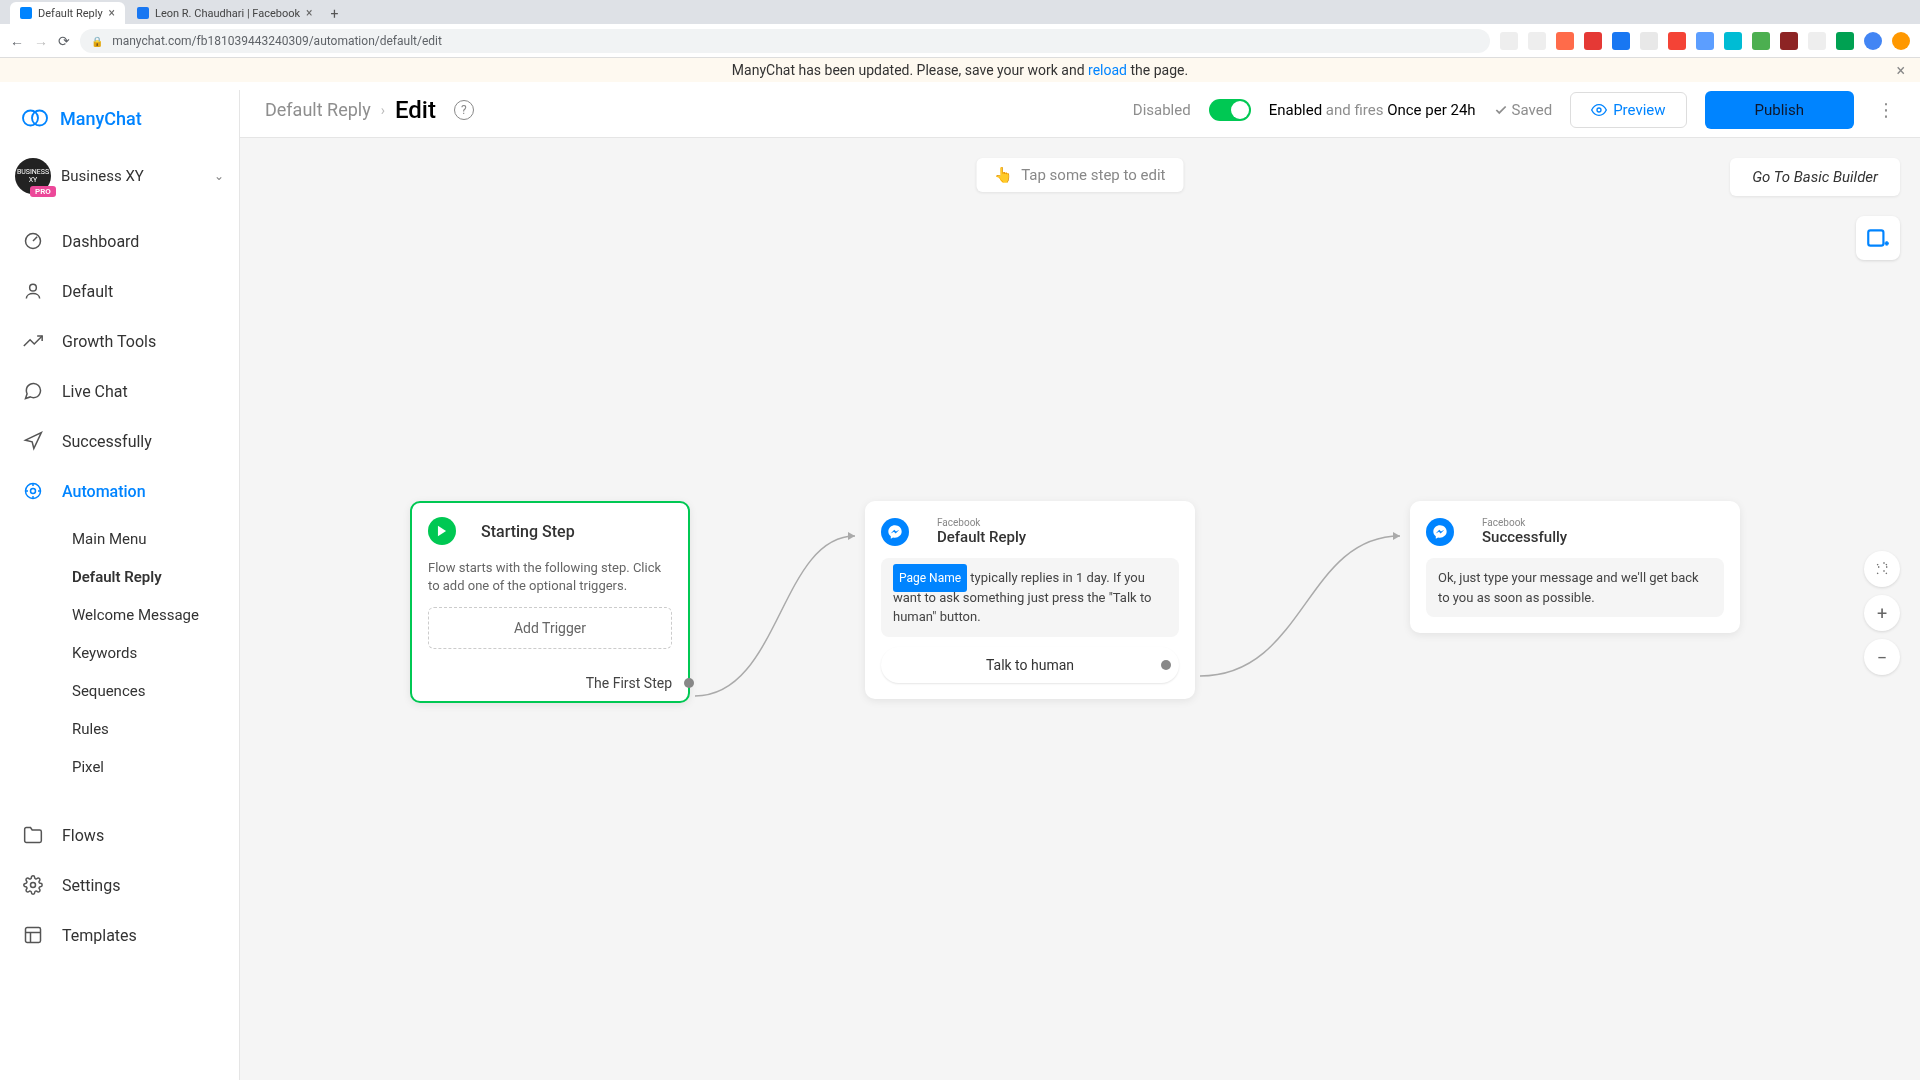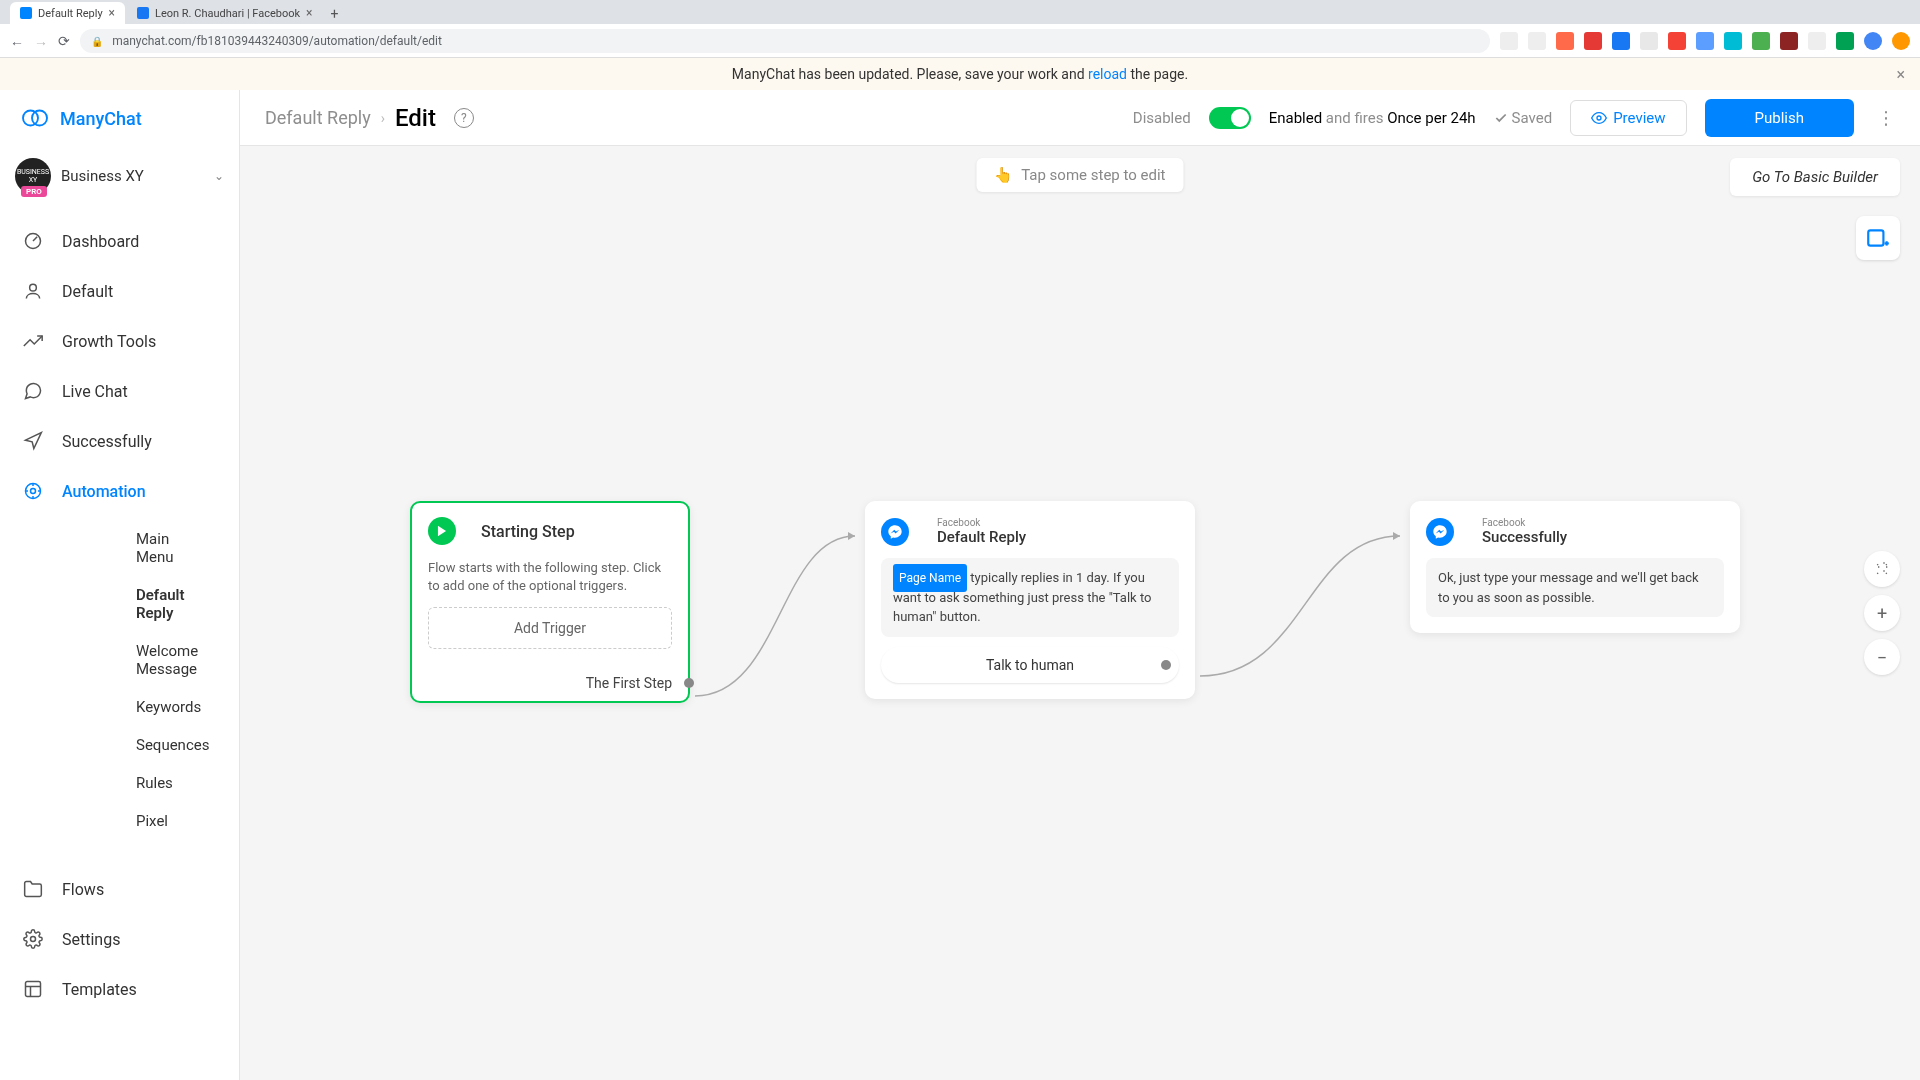--- a/index.html
+++ b/index.html
@@ -15,59 +15,59 @@
 .tab-new { width: 20px; height: 20px; display: flex; align-items: center; justify-content: center; color: #555; font-size: 14px; cursor: pointer; }
 .nav-bar { height: 34px; display: flex; align-items: center; padding: 0 10px; gap: 10px; }
 .nav-arrow { color: #5f6368; font-size: 14px; cursor: pointer; }
 .nav-arrow.disabled { color: #bbb; }
 .url-bar { flex: 1; height: 24px; background: #f1f3f4; border-radius: 12px; display: flex; align-items: center; padding: 0 12px; font-size: 12px; color: #5f6368; gap: 8px; }
 .url-lock { font-size: 10px; }
 .ext-icons { display: flex; gap: 10px; }
 .ext-icon { width: 18px; height: 18px; border-radius: 3px; display: flex; align-items: center; justify-content: center; font-size: 10px; }
 
 
-.banner { height: 32px; background: #fef9f0; display: flex; align-items: center; justify-content: center; font-size: 14px; color: #333; position: relative; }
+.banner { height: 24px; background: #fef9f0; display: flex; align-items: center; justify-content: center; font-size: 14px; color: #333; position: relative; }
 .banner a { color: #0084ff; text-decoration: none; }
 .banner-close { position: absolute; right: 15px; color: #888; cursor: pointer; font-size: 16px; }
 
 
 .header { height: 56px; background: #fff; border-bottom: 1px solid #e5e5e5; display: flex; align-items: center; padding: 0 20px; }
 .breadcrumb { display: flex; align-items: center; gap: 10px; margin-left: 245px; }
 .breadcrumb-item { color: #8e8e8e; font-size: 18px; }
 .breadcrumb-sep { color: #bbb; font-size: 14px; }
 .breadcrumb-edit { color: #000; font-size: 24px; font-weight: 500; }
 .help-icon { width: 20px; height: 20px; border: 1.5px solid #888; border-radius: 50%; display: flex; align-items: center; justify-content: center; font-size: 12px; color: #888; margin-left: 8px; cursor: pointer; }
 .header-right { margin-left: auto; display: flex; align-items: center; gap: 18px; }
 .disabled-text { color: #8e8e8e; font-size: 15px; }
 .toggle { width: 42px; height: 22px; background: #00c853; border-radius: 11px; position: relative; cursor: pointer; }
 .toggle-knob { width: 18px; height: 18px; background: #fff; border-radius: 50%; position: absolute; top: 2px; right: 2px; }
 .enabled-text { color: #000; font-size: 15px; }
 .enabled-text span.grey { color: #8e8e8e; }
 .saved { color: #8e8e8e; font-size: 15px; display: flex; align-items: center; gap: 4px; }
 .preview-btn { padding: 8px 20px; border: 1px solid #ddd; border-radius: 6px; background: #fff; color: #0084ff; font-size: 15px; display: flex; align-items: center; gap: 6px; cursor: pointer; }
-.publish-btn { padding: 10px 50px; background: #0084ff; color: #ffffff; border-radius: 6px; font-size: 15px; cursor: pointer; border: none; }
+.publish-btn { padding: 10px 50px; background: #0084ff; color: #0f172a; border-radius: 6px; font-size: 15px; cursor: pointer; border: none; }
 .more-btn { font-size: 18px; color: #888; cursor: pointer; padding: 0 5px; }
 
 
 .sidebar { position: absolute; left: 0; top: 90px; bottom: 0; width: 240px; background: #fff; border-right: 1px solid #e5e5e5; display: flex; flex-direction: column; }
 .logo-row { height: 56px; display: flex; align-items: center; gap: 10px; padding: 0 20px; }
 .logo-icon { width: 30px; height: 30px; }
 .logo-text { color: #0084ff; font-size: 18px; font-weight: 500; }
 .account-row { padding: 12px 15px; display: flex; align-items: center; gap: 10px; cursor: pointer; }
 .account-avatar { width: 36px; height: 36px; background: #222; border-radius: 50%; position: relative; display: flex; align-items: center; justify-content: center; color: #fff; font-size: 7px; text-align: center; }
-.pro-badge { position: absolute; bottom: -3px; left: 6px; background: #ec4899; color: #fff; font-size: 8px; padding: 1px 5px; border-radius: 3px; font-weight: 600; }
+.pro-badge { position: absolute; bottom: -3px; left: 15px; background: #ec4899; color: #fff; font-size: 8px; padding: 1px 5px; border-radius: 3px; font-weight: 600; }
 .account-name { color: #333; font-size: 15px; flex: 1; }
 .account-chevron { color: #888; font-size: 12px; }
 .nav { flex: 1; padding-top: 10px; }
 .nav-item { display: flex; align-items: center; gap: 18px; padding: 14px 22px; color: #333; font-size: 16px; cursor: pointer; }
 .nav-item.active { color: #0084ff; font-weight: 500; }
 .nav-icon { width: 22px; height: 22px; display: flex; align-items: center; justify-content: center; }
 .nav-item .nav-icon svg { stroke: #555; }
 .nav-item.active .nav-icon svg { stroke: #0084ff; }
-.sub-nav { padding: 4px 16px; margin-left: 48px; }
+.sub-nav { padding: 4px 0; }
 .sub-item { padding: 10px 22px 10px 72px; color: #333; font-size: 15px; cursor: pointer; }
 .sub-item.active { font-weight: 600; }
 
 
 .canvas { position: absolute; left: 240px; right: 0; top: 146px; bottom: 0; background: #f5f5f5; overflow: hidden; }
 .tap-hint { position: absolute; top: 12px; left: 50%; transform: translateX(-50%); background: #fff; padding: 8px 18px; border-radius: 6px; color: #888; font-size: 15px; box-shadow: 0 1px 3px rgba(0,0,0,0.08); display: flex; align-items: center; gap: 8px; }
 .basic-builder { position: absolute; top: 12px; right: 20px; background: #fff; padding: 10px 22px; border-radius: 6px; color: #333; font-size: 15px; box-shadow: 0 1px 3px rgba(0,0,0,0.08); cursor: pointer; font-style: italic; }
 .add-panel-icon { position: absolute; top: 70px; right: 20px; width: 44px; height: 44px; background: #fff; border-radius: 8px; box-shadow: 0 1px 3px rgba(0,0,0,0.12); display: flex; align-items: center; justify-content: center; cursor: pointer; }
 .canvas-controls { position: absolute; right: 20px; top: 50%; transform: translateY(-50%); display: flex; flex-direction: column; gap: 8px; }
 .ctrl-btn { width: 36px; height: 36px; background: #fff; border-radius: 50%; box-shadow: 0 1px 3px rgba(0,0,0,0.12); display: flex; align-items: center; justify-content: center; color: #666; font-size: 18px; cursor: pointer; }

